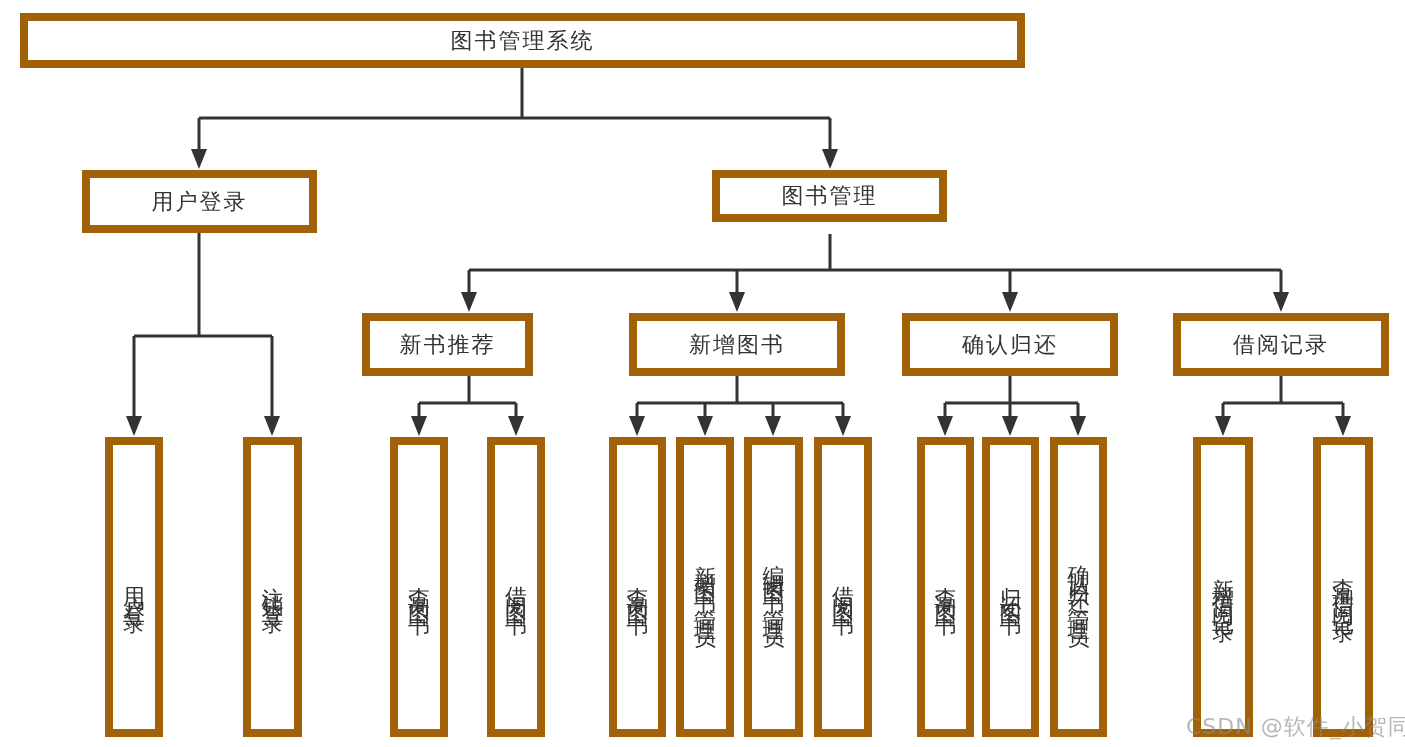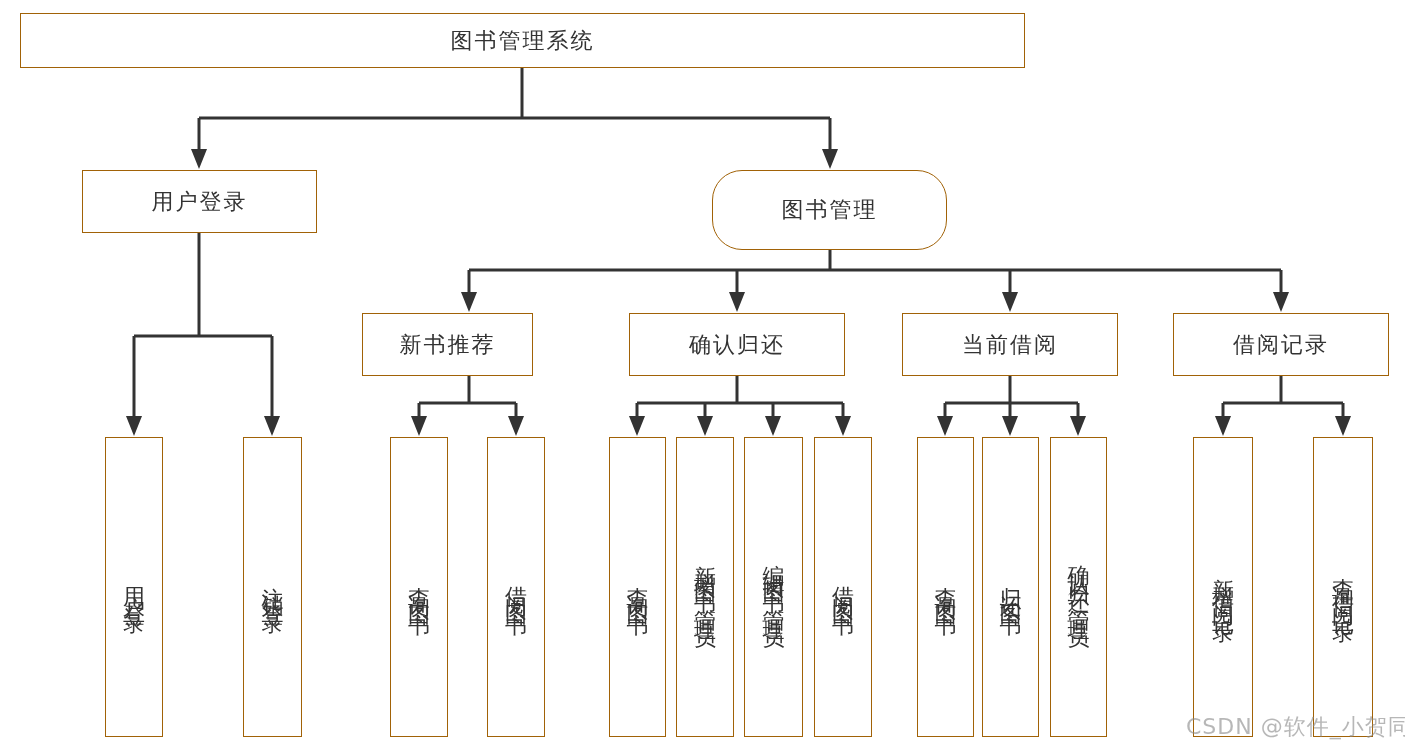--- a/index.html
+++ b/index.html
@@ -9,21 +9,21 @@
     height: 747px;
     background: #ffffff;
     font-family: "DejaVu Sans", "Liberation Sans", sans-serif;
     color: #333333;
     overflow: hidden;
   }
   #wires { position: absolute; left: 0; top: 0; width: 1405px; height: 747px; }
   .node {
     position: absolute;
     box-sizing: border-box;
-    border: 1px solid #a16207;
+    border: 8px solid #a16207;
     background: #ffffff;
     display: flex;
     align-items: center;
     justify-content: center;
     font-size: 22px;
     color: #333333;
   }
   .h { letter-spacing: 2px; white-space: nowrap; }
   .v span {
     writing-mode: vertical-rl;
@@ -117,25 +117,25 @@
       <polygon points="1070,416 1086,416 1078,436"></polygon>
 
       <polygon points="1215,416 1231,416 1223,436"></polygon>
       <polygon points="1335,416 1351,416 1343,436"></polygon>
     </g>
   </svg>
 
   <div class="node h" style="left:20px; top:13px; width:1005px; height:55px;">图书管理系统</div>
 
   <div class="node h" style="left:82px; top:170px; width:235px; height:63px;">用户登录</div>
-  <div class="node h" style="left:712px; top:170px; width:235px; height:80px;border-radius:30px;">图书管理</div>
+  <div class="node h" style="left:712px; top:170px; width:235px; height:52px;">图书管理</div>
 
   <div class="node h" style="left:362px; top:313px; width:171px; height:63px;">新书推荐</div>
-  <div class="node h" style="left:629px; top:313px; width:216px; height:63px;">确认归还</div>
-  <div class="node h" style="left:902px; top:313px; width:216px; height:63px;">当前借阅</div>
+  <div class="node h" style="left:629px; top:313px; width:216px; height:63px;">新增图书</div>
+  <div class="node h" style="left:902px; top:313px; width:216px; height:63px;">确认归还</div>
   <div class="node h" style="left:1173px; top:313px; width:216px; height:63px;">借阅记录</div>
 
   <div class="node v" style="left:105px; top:437px; width:58px; height:300px;">
     <span>用户登录</span>
   </div>
   <div class="node v" style="left:243px; top:437px; width:59px; height:300px;">
     <span>注销登录</span>
   </div>
 
   <div class="node v" style="left:390px; top:437px; width:58px; height:300px;">

